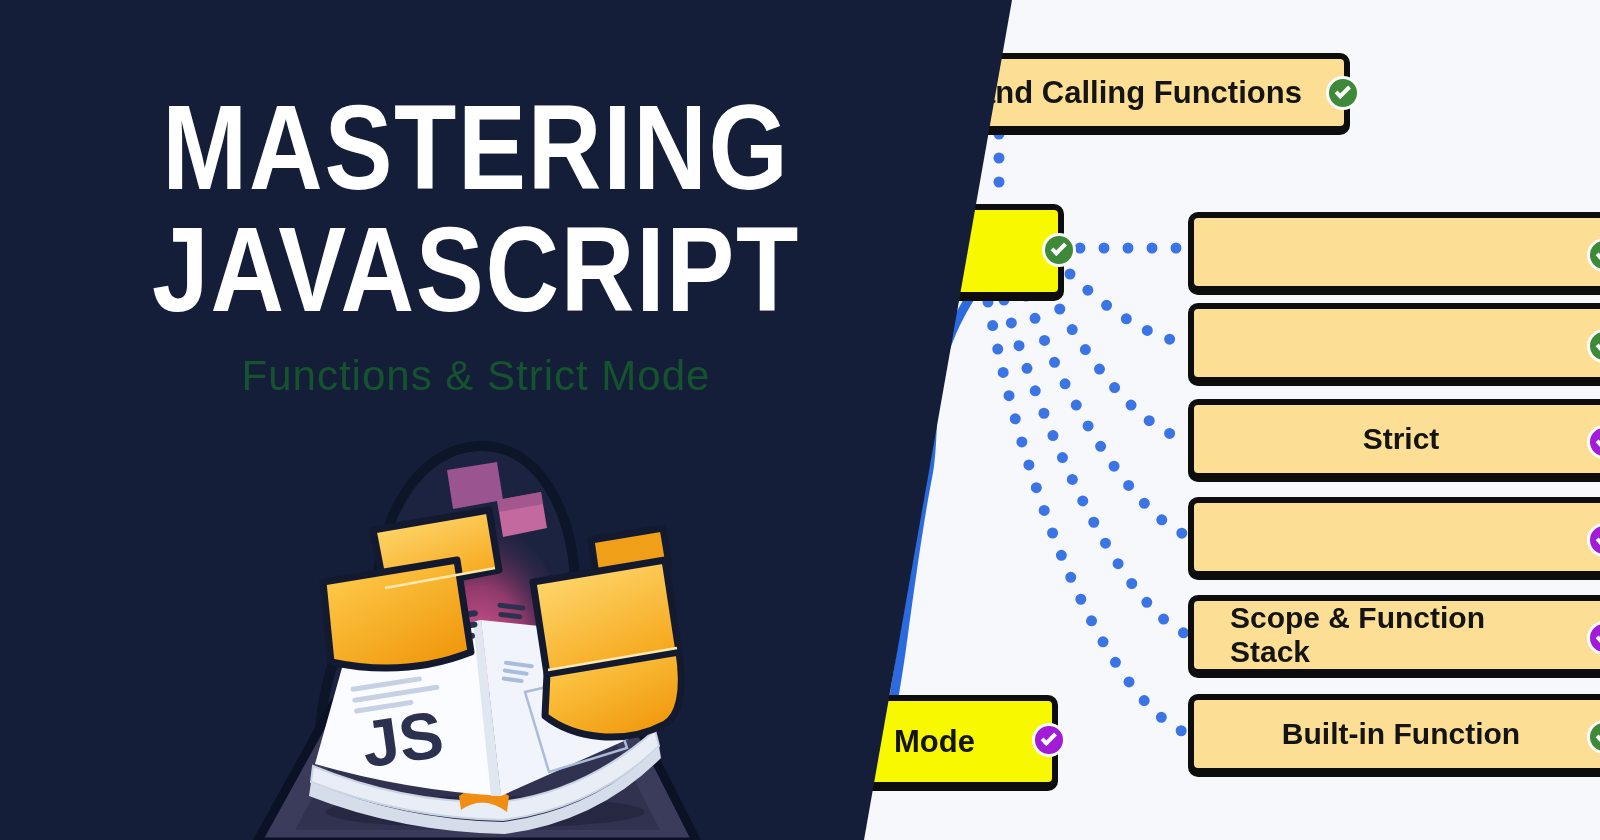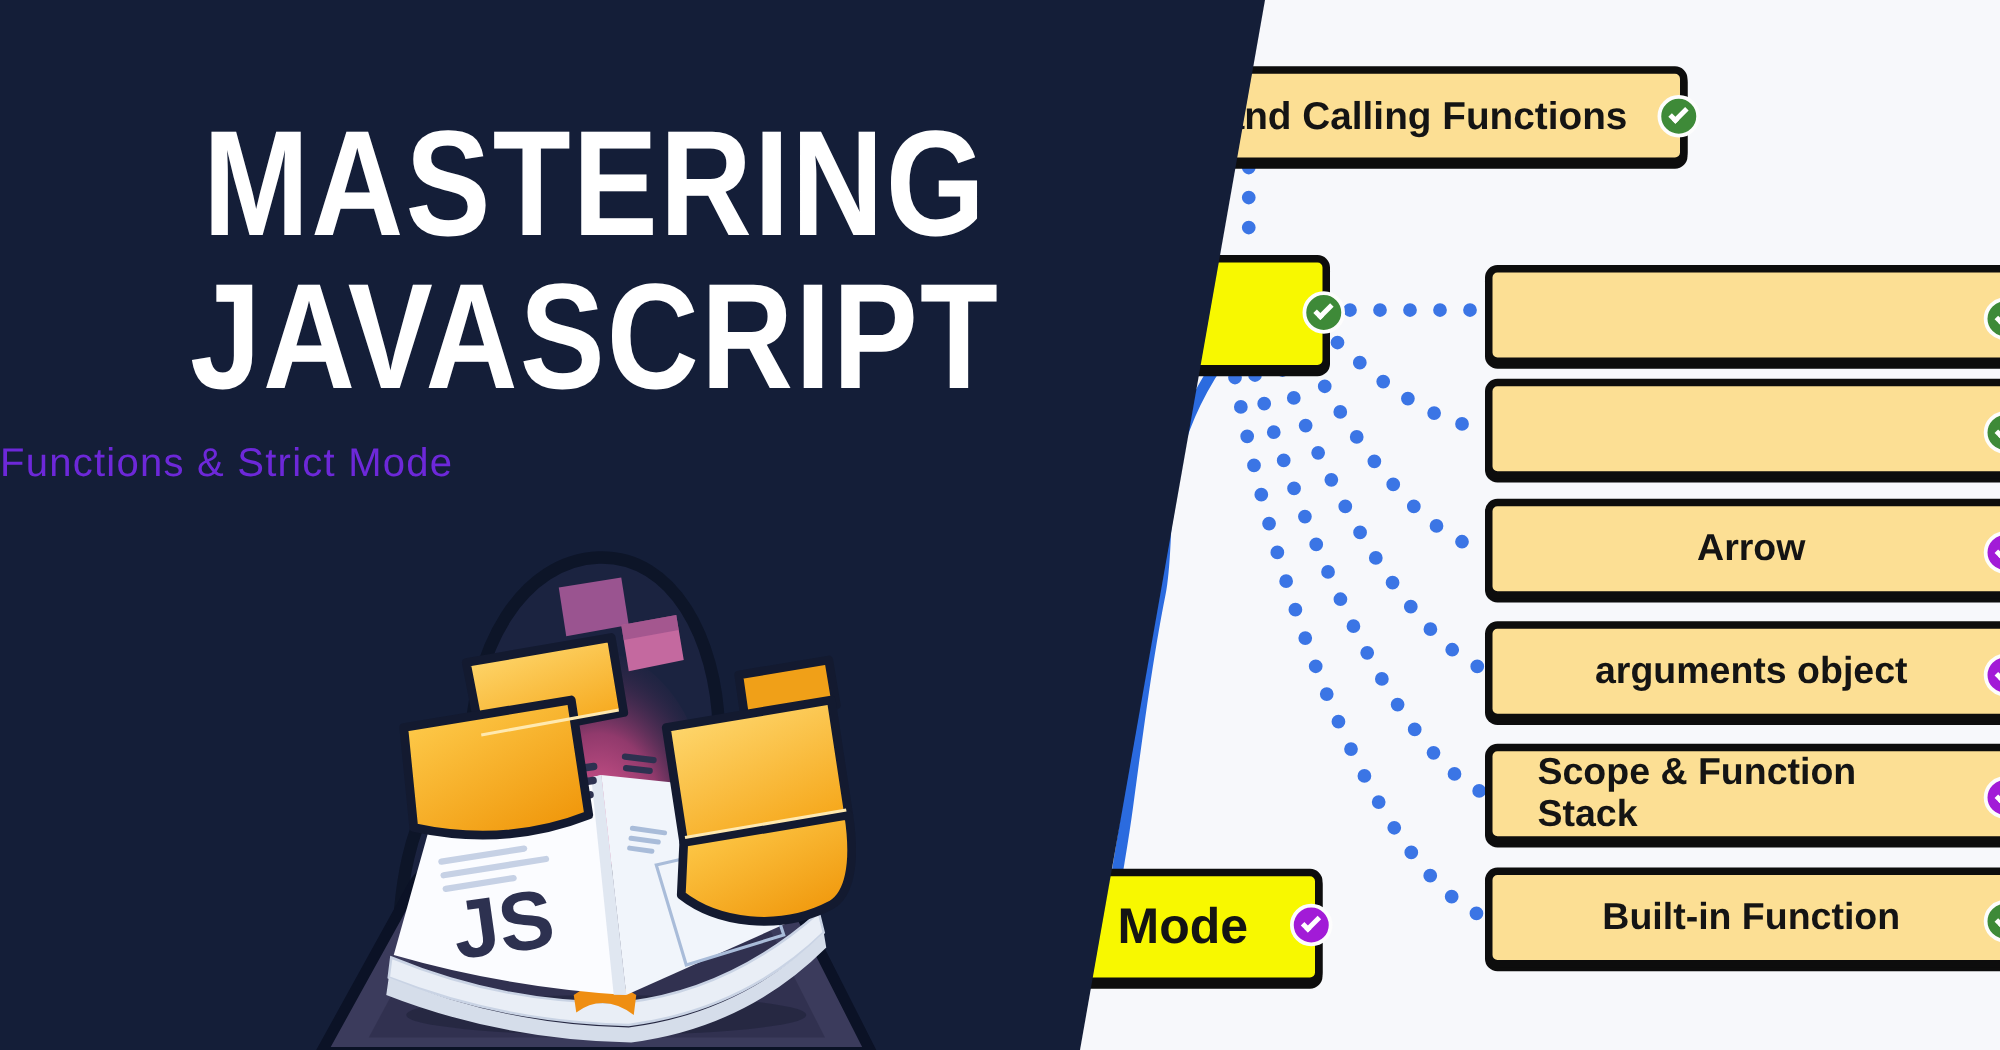--- a/index.html
+++ b/index.html
@@ -19,21 +19,21 @@
     box-shadow:0 3px 0 #0d0d0d;
     display:flex; align-items:center; justify-content:center;
     color:#141414; font-weight:700;
   }
   .node-tan    { background:#FCDF94; }
   .node-yellow { background:#F8F800; }
 
   .top-node  { left:930px; top:53px;  width:420px; height:79px; font-size:31px; }
   .root-node { left:900px; top:204px; width:164px; height:94px; }
   .mode-node { left:814px; top:695px; width:244px; height:93px;
-               justify-content:flex-start; padding-left:74px; font-size:40px; }
+               justify-content:flex-start; padding-left:74px; font-size:31px; }
 
   .topic { left:1188px; width:434px; height:80px; font-size:30px;
            padding:0 44px 0 36px; }
   .topic-0 { top:212px; } .topic-1 { top:303px; } .topic-2 { top:399px; }
   .topic-3 { top:497px; } .topic-4 { top:595px; } .topic-5 { top:694px; }
 
   
   .badge {
     position:absolute; width:34px; height:34px; border-radius:50%;
     border:3px solid #FDFDFD; background:#3E8A38;
@@ -45,21 +45,21 @@
   .badge-root  { left:136px; top:23px; }
   .badge-mode  { left:212px; top:22px; }
   .badge-topic { left:393px; top:20px; }
 
   
   .title-block { position:absolute; z-index:4; left:0; top:86px; width:952px;
     text-align:center; color:#FFFFFF; font-weight:bold; font-size:120px;
     line-height:122px; letter-spacing:2px; transform:scaleX(.85);
     transform-origin:50% 0; }
   .subtitle { position:absolute; z-index:4; left:0; top:352px; width:952px;
-    text-align:left; color:#6d28d9; font-size:32px; font-weight:500;
+    text-align:center; color:#14532d; font-size:42px; font-weight:500;
     letter-spacing:1px; }
 
   #illustration { position:absolute; z-index:4; left:235px; top:412px; }
 </style>
 </head>
 <body>
 
 <div class="stage">
 
   <svg id="connectors" class="layer" viewBox="0 0 1600 840" xmlns="http://www.w3.org/2000/svg">
@@ -100,27 +100,26 @@
     <span class="badge badge-topic" style="background: rgb(62, 138, 56);">
         <span class="check-icon"></span>
       </span>
   </div>
   <div class="node node-tan topic topic-1">
     <span class="badge badge-topic" style="background: rgb(62, 138, 56);">
         <span class="check-icon"></span>
       </span>
   </div>
   <div class="node node-tan topic topic-2">
-    <span>Arrow</span>
+    <span>Strict</span>
     <span class="badge badge-topic" style="background: rgb(162, 27, 215);">
         <span class="check-icon"></span>
       </span>
   </div>
   <div class="node node-tan topic topic-3">
-    <span>arguments object</span>
     <span class="badge badge-topic" style="background: rgb(162, 27, 215);">
         <span class="check-icon"></span>
       </span>
   </div>
   <div class="node node-tan topic topic-4">
     <span>Scope &amp; Function Stack</span>
     <span class="badge badge-topic" style="background: rgb(162, 27, 215);">
         <span class="check-icon"></span>
       </span>
   </div>

